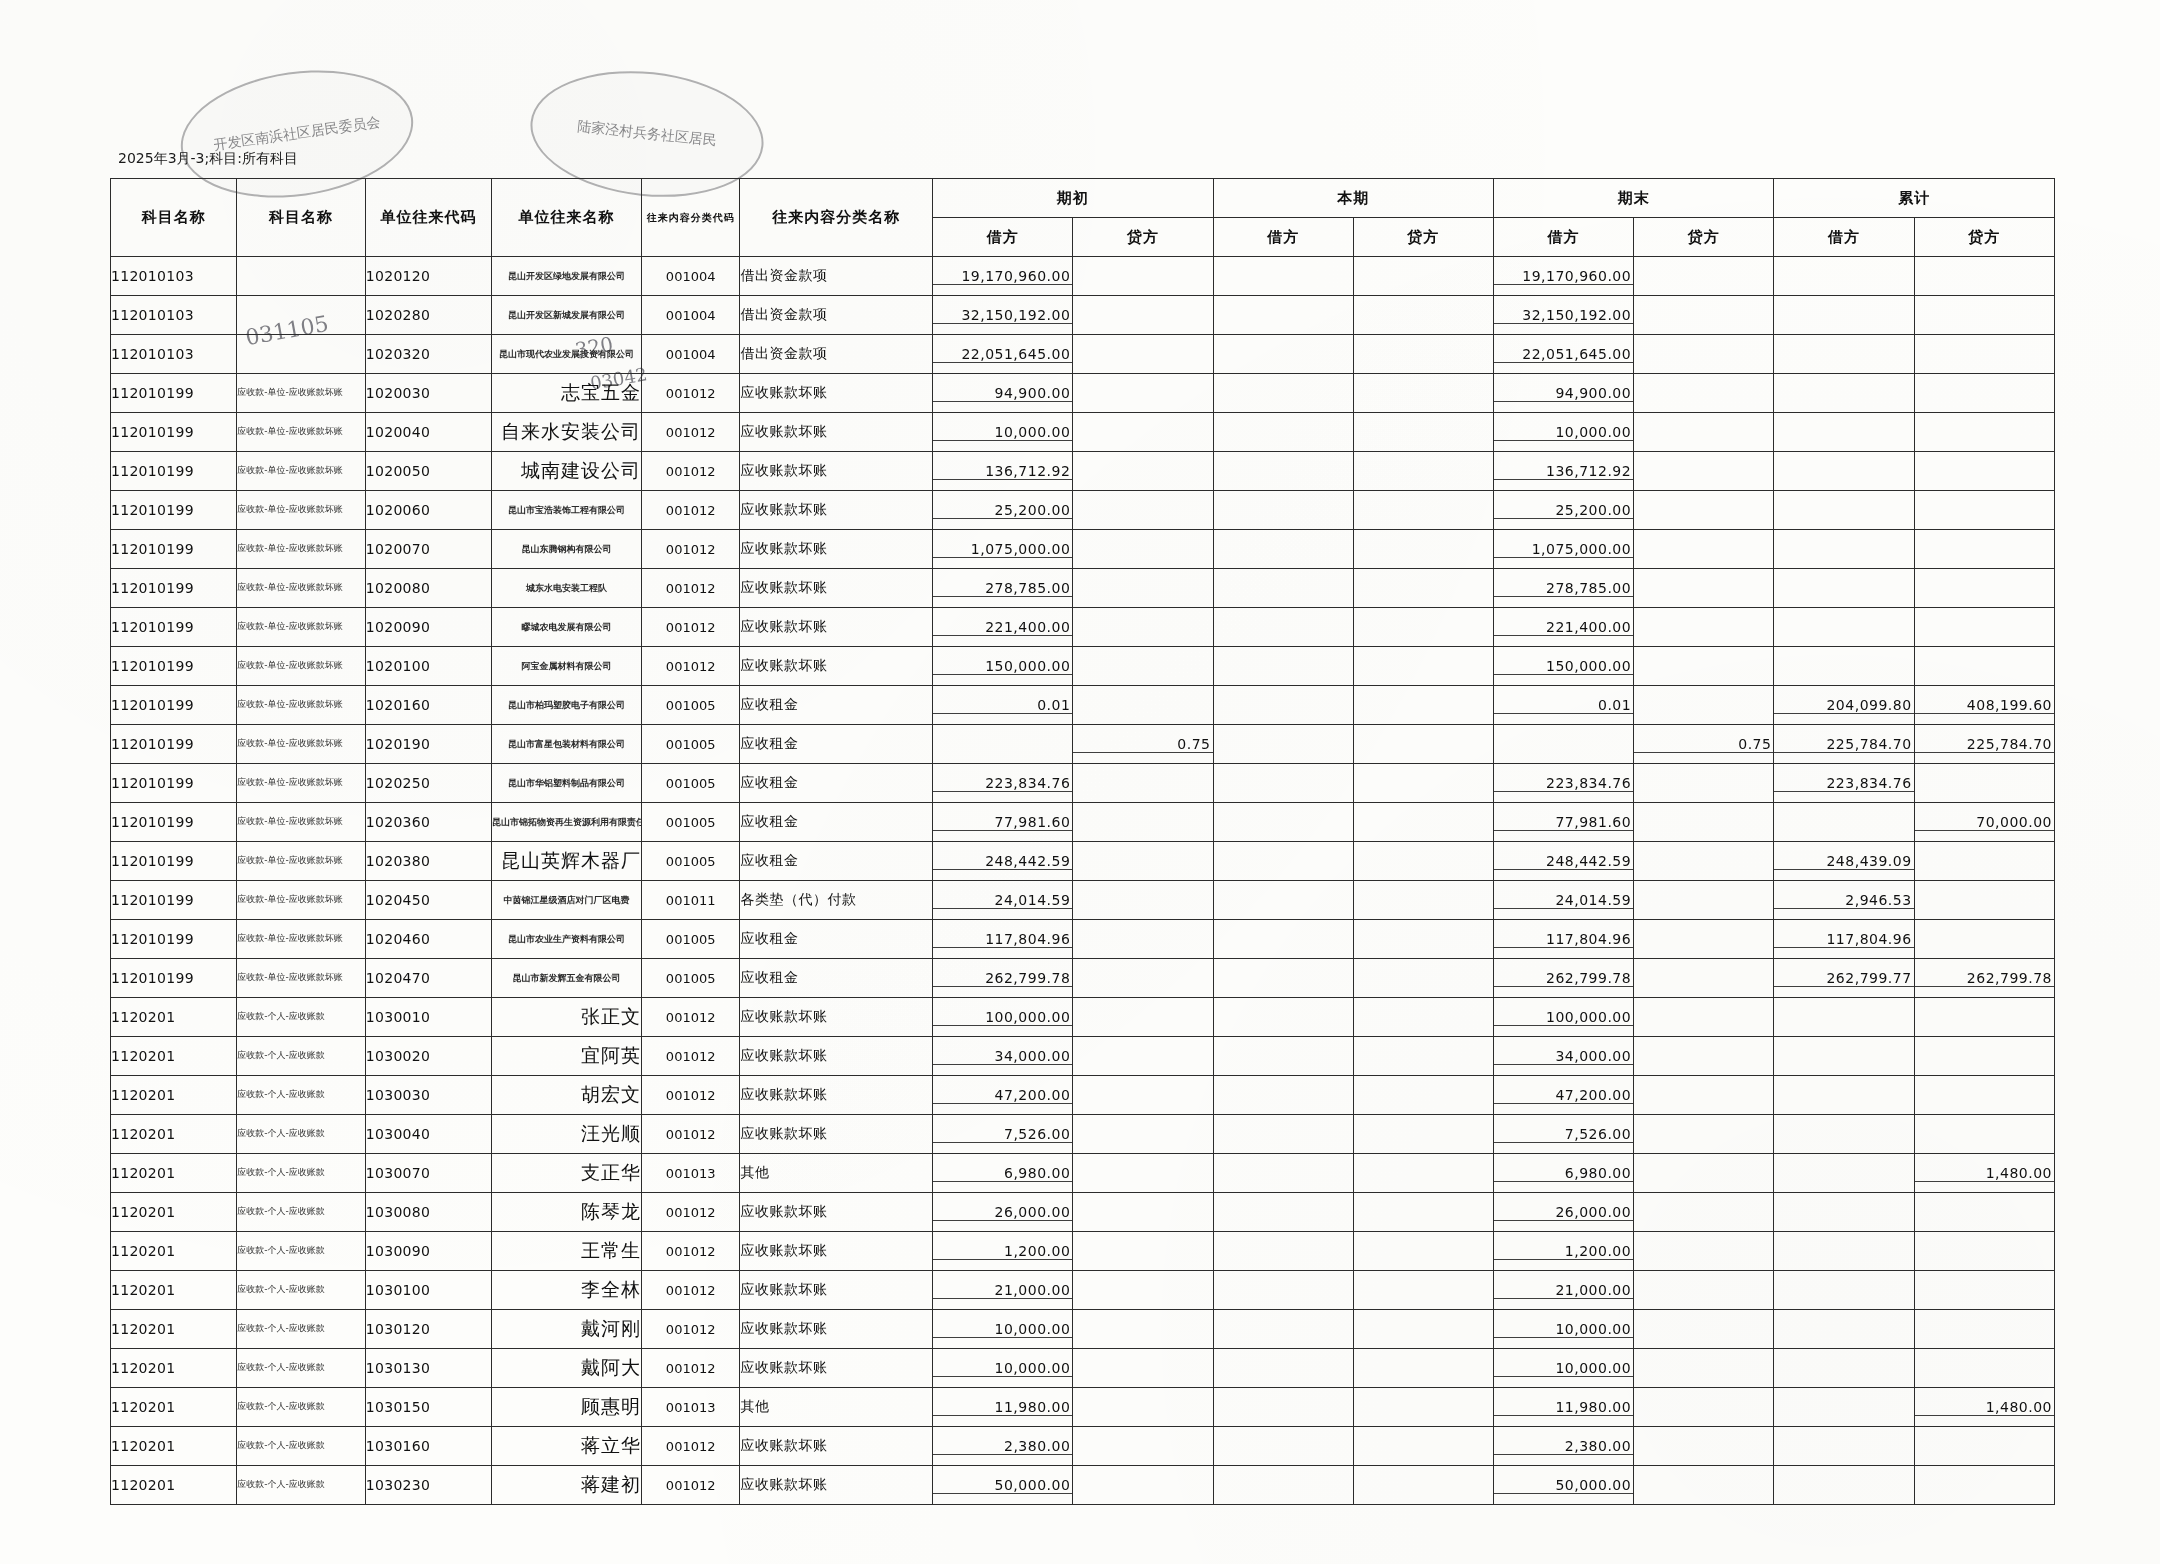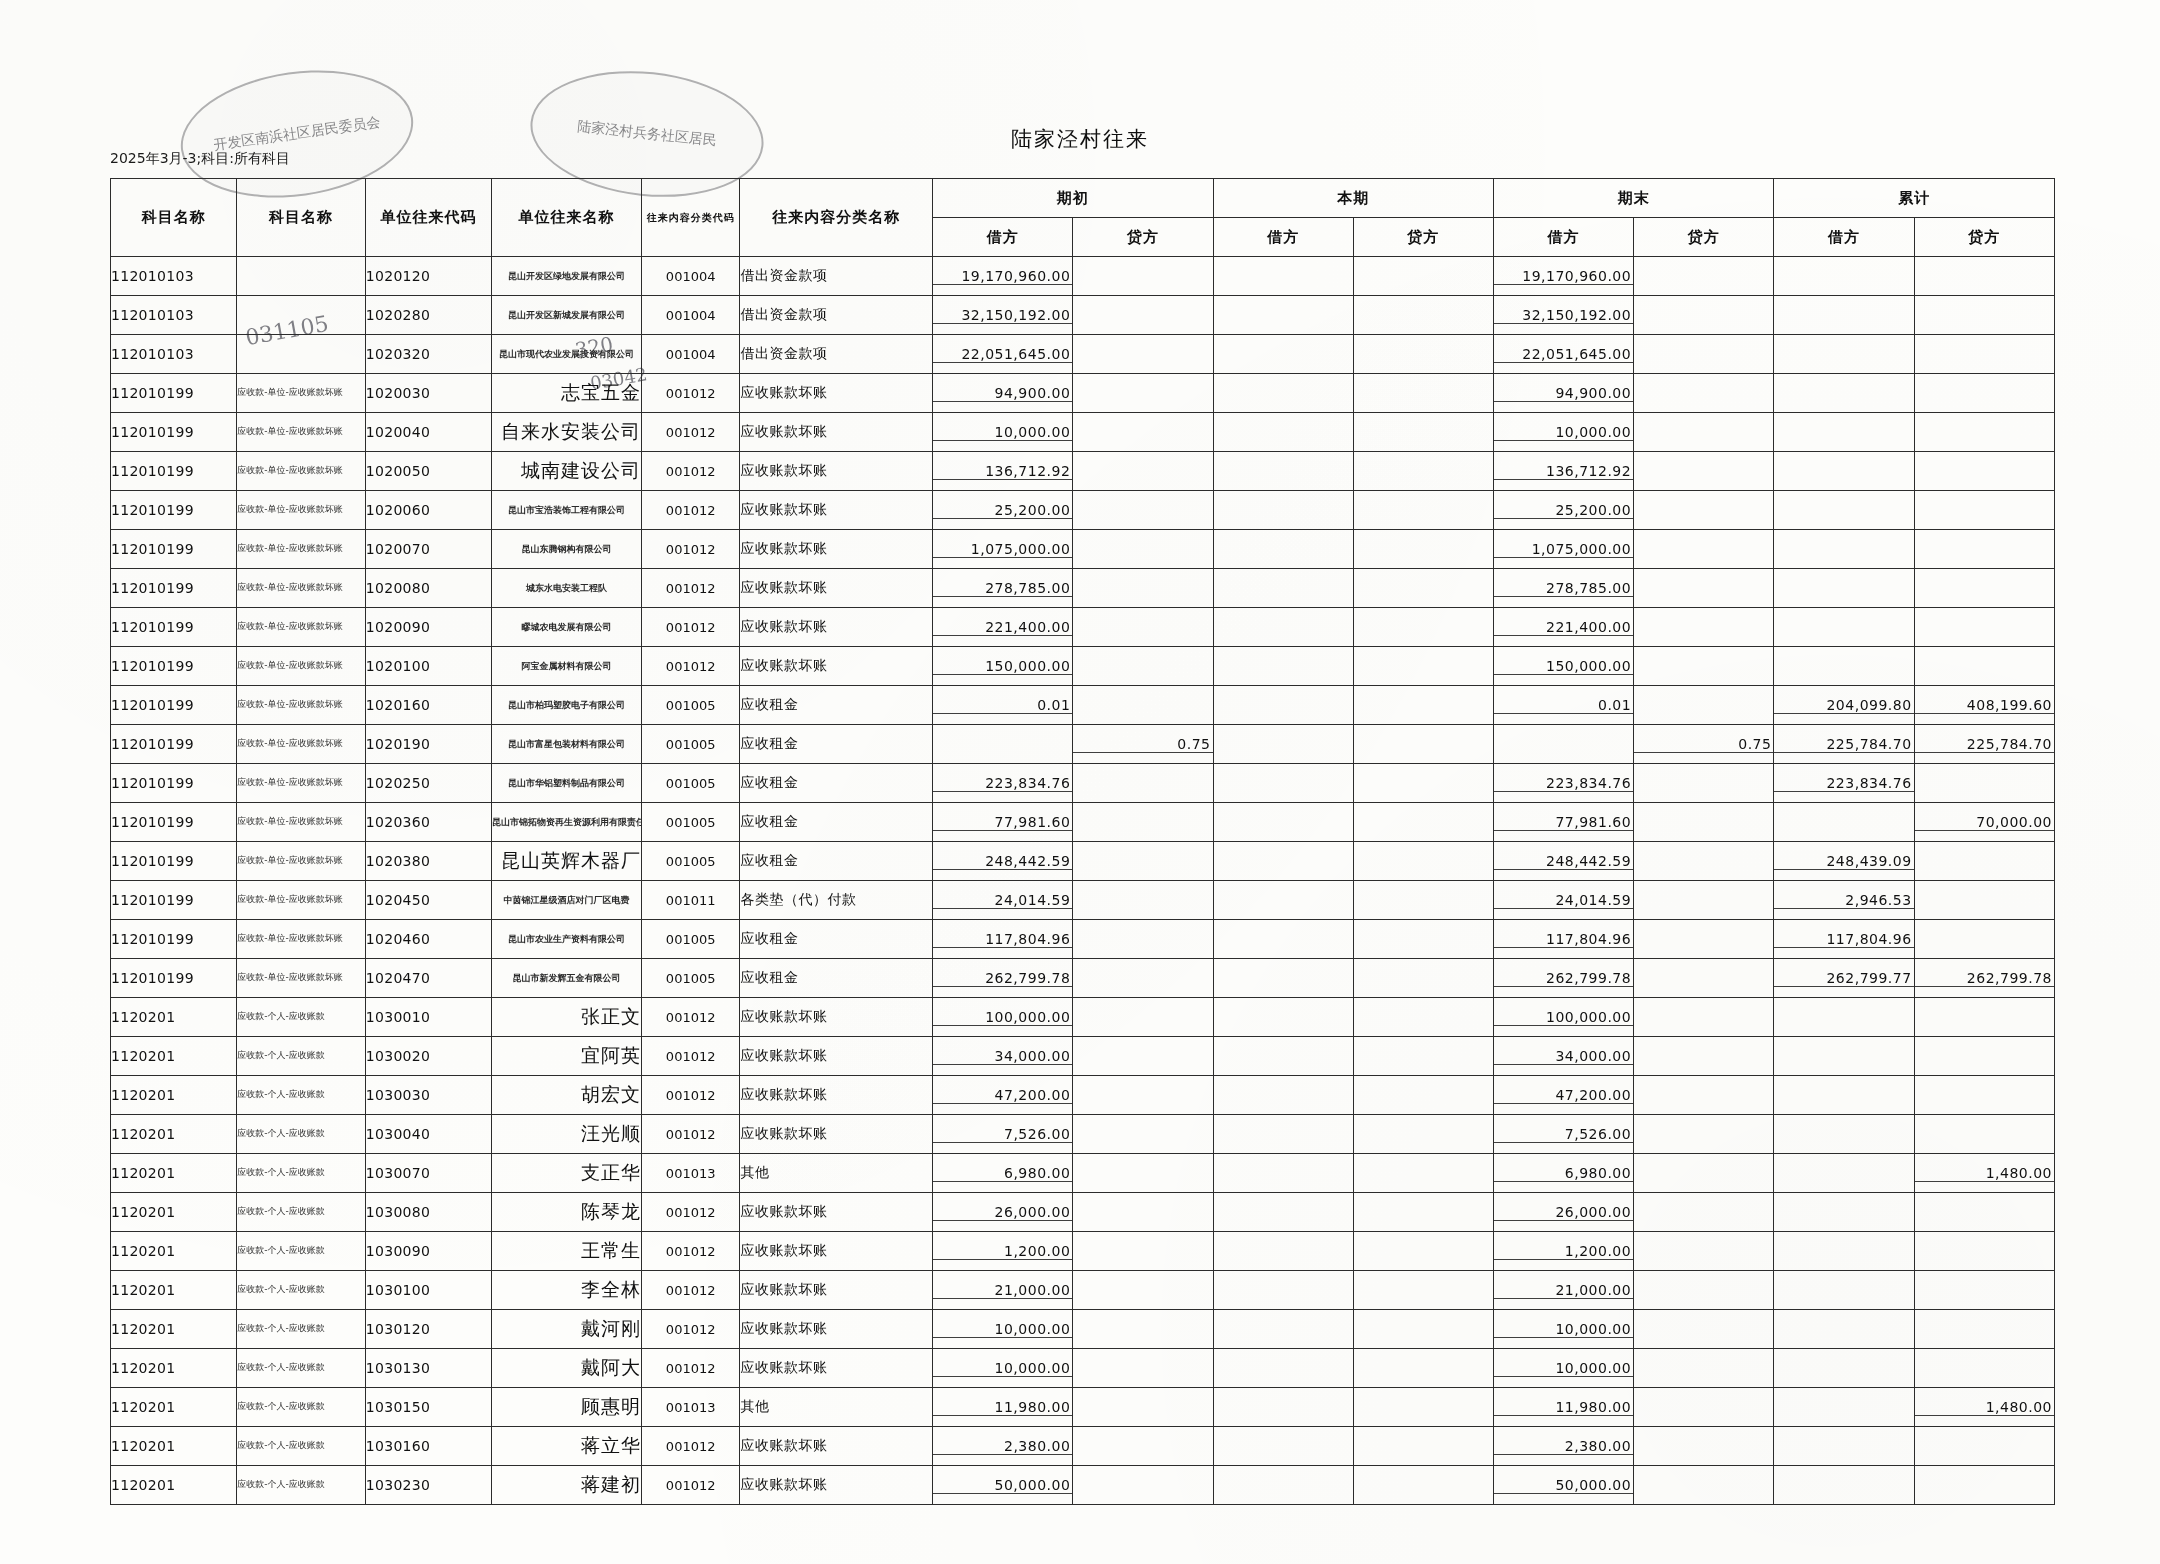--- a/index.html
+++ b/index.html
@@ -23,21 +23,21 @@
     left:0;right:0;
     top:125px;
     text-align:center;
     font-size:21px;
     letter-spacing:2px;
     color:#101010;
     font-family:"DejaVu Sans","Liberation Sans",sans-serif;
   }
   .meta{
     position:absolute;
-    left:110px;top:150px;
+    left:118px;top:150px;
     font-size:14px;
     color:#1a1a1a;
     white-space:nowrap;
   }
   
   .stamp{
     position:absolute;
     border-radius:50%;
     color:rgba(40,40,45,0.55);
     font-size:13px;
@@ -130,21 +130,20 @@
 <body>
 
 <div class="page">
 
   <div class="stamp stamp-1">开发区南浜社区居民委员会</div>
   <div class="stamp stamp-2">陆家泾村兵务社区居民</div>
   <div class="stamp-hw hw-1">031105</div>
   <div class="stamp-hw hw-2">320</div>
   <div class="stamp-hw hw-3">03042</div>
 
-  <div class="doc-title">陆家泾村往来</div>
   <div class="meta">2025年3月-3;科目:所有科目</div>
 
   <table class="ledger">
     <colgroup>
       <col class="col-a">
         <col class="col-b">
         <col class="col-c">
         <col class="col-d">
       <col class="col-e">
         <col class="col-f">

